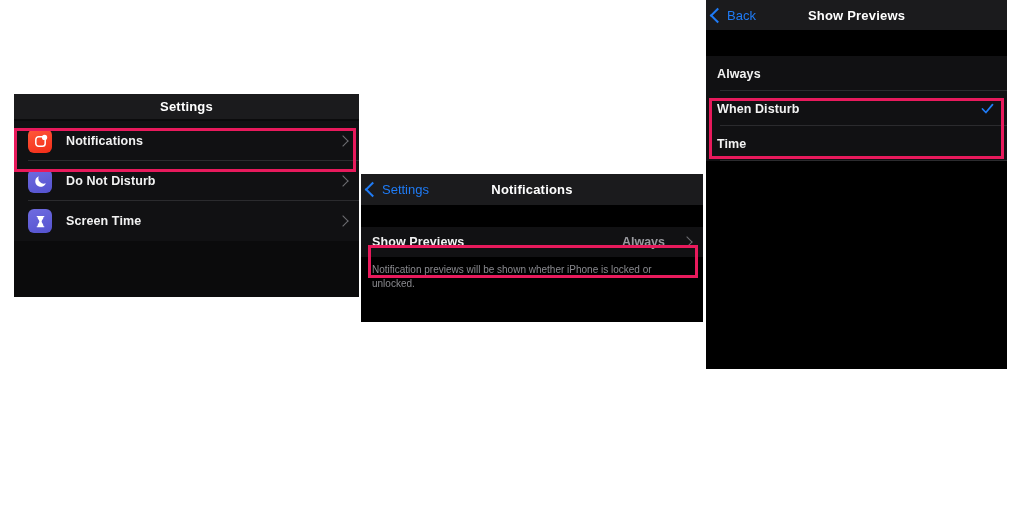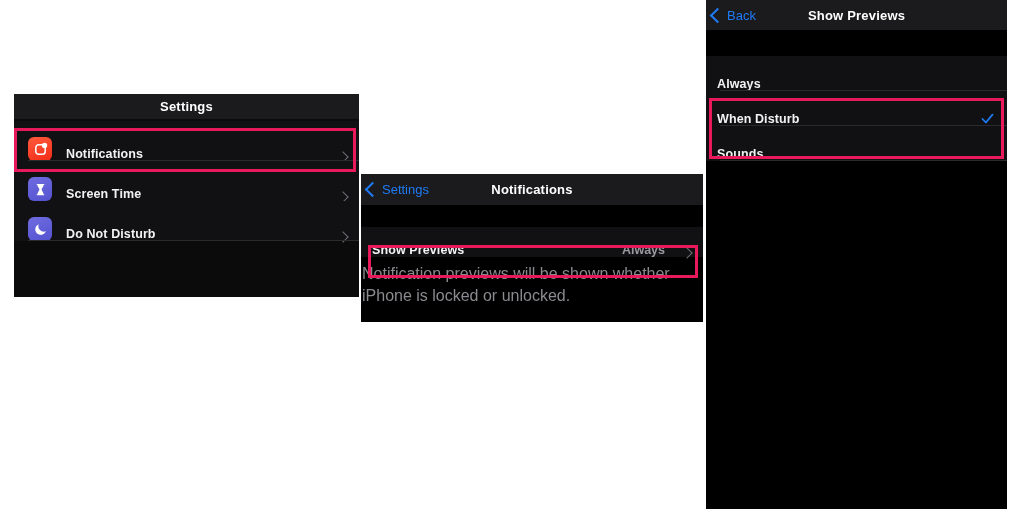--- a/index.html
+++ b/index.html
@@ -59,21 +59,21 @@
     margin-right: 4px;
     position: relative;
     top: 0px;
   }
   .nav-back-label { font-weight: normal; }
 
   
   .row {
     position: relative;
     display: flex;
-    align-items: flex-end;
+    align-items: center;
     background: #111113;
     box-sizing: border-box;
   }
   .row-sep::after {
     content: "";
     position: absolute;
     left: 14px;
     right: 0;
     bottom: 0;
     height: 1px;
@@ -126,24 +126,24 @@
   .hl {
     position: absolute;
     border: 3px solid #e81a5c;
     box-sizing: border-box;
     pointer-events: none;
     z-index: 20;
   }
 
   
   .footer-note {
-    font-size: 16px;
+    font-size: 10px;
     line-height: 1.35;
     color: #8a8a8f;
-    padding: 6px 11px 0 1px;
+    padding: 6px 11px 0 11px;
   }
 
   
   #screen-settings {
     left: 14px; top: 94px; width: 345px; height: 203px;
     background: #0b0b0c;
   }
   #screen-settings .navbar { height: 25px; background: #1b1b1d; }
   #screen-settings .list { margin-top: 2px; }
   #screen-settings .row { height: 40px; padding: 0 12px 0 14px; gap: 14px; }
@@ -152,21 +152,21 @@
   #screen-notifications {
     left: 361px; top: 174px; width: 342px; height: 148px;
     background: #000000;
   }
   #screen-notifications .navbar { height: 31px; }
   #screen-notifications .gap { height: 22px; background:#000; }
   #screen-notifications .row { height: 30px; padding: 0 12px 0 11px; gap: 10px; }
 
   
   #screen-previews {
-    left: 706px; top: 0px; width: 301px; height: 509px;
+    left: 706px; top: 0px; width: 301px; height: 369px;
     background: #8b5cf6;
   }
   #screen-previews .navbar { height: 30px; }
   #screen-previews .gap { height: 26px; background:#000; }
   #screen-previews .row { height: 35px; padding: 0 12px 0 11px; }
   #screen-previews .row-label { font-weight: bold; }
 
   .spacer-black { background:#000; }
 </style>
 </head>
@@ -186,42 +186,42 @@
           <rect x="4.5" y="4.5" width="15" height="15" rx="4.5" ry="4.5" fill="none" stroke="#ffffff" stroke-width="2.4"></rect>
           <circle cx="18.5" cy="5.5" r="4.2" fill="#ffffff"></circle>
         </svg>
       </span>
       <span class="row-label">Notifications</span>
       <span class="row-value"></span>
       <span class="chev-right"></span>
     </div>
 
 
+    <div class="row row-sep">
+      <span class="app-icon icon-dnd">
+        <svg width="15" height="15" viewBox="0 0 24 24" aria-hidden="true">
+          <path d="M20.5 14.8A8.6 8.6 0 019.3 3.6 8.7 8.7 0 1020.5 14.8z" fill="#ffffff"></path>
+        </svg>
+      </span>
+      <span class="row-label">Do Not Disturb</span>
+      <span class="row-value"></span>
+      <span class="chev-right"></span>
+    </div>
+
     <div class="row">
       <span class="app-icon icon-screentime">
         <svg width="15" height="15" viewBox="0 0 24 24" aria-hidden="true">
           <path d="M6 3h12v1.6h-1.2c0 3.4-3 4.9-3 7.4s3 4 3 7.4H18V21H6v-1.6h1.2c0-3.4 3-4.9 3-7.4s-3-4-3-7.4H6z" fill="#ffffff"></path>
         </svg>
       </span>
       <span class="row-label">Screen Time</span>
       <span class="row-value"></span>
       <span class="chev-right"></span>
     </div>
 
-    <div class="row row-sep">
-      <span class="app-icon icon-dnd">
-        <svg width="15" height="15" viewBox="0 0 24 24" aria-hidden="true">
-          <path d="M20.5 14.8A8.6 8.6 0 019.3 3.6 8.7 8.7 0 1020.5 14.8z" fill="#ffffff"></path>
-        </svg>
-      </span>
-      <span class="row-label">Do Not Disturb</span>
-      <span class="row-value"></span>
-      <span class="chev-right"></span>
-    </div>
-
   </div>
 </div>
 
 <div class="hl" style="left:14px; top:128px; width:342px; height:44px;"></div>
 
 <div class="screen" id="screen-notifications">
 
   <div class="navbar">
     <span class="nav-back">
       <span class="chev-back"></span>
@@ -263,20 +263,20 @@
   <div class="row row-sep">
     <span class="row-label">When Disturb</span>
     <span class="checkmark">
       <svg width="15" height="15" viewBox="0 0 24 24" aria-hidden="true">
         <path d="M4 12.8l5.4 5.6L20 5.8" fill="none" stroke="#1f7bf5" stroke-width="2.8" stroke-linecap="round" stroke-linejoin="round"></path>
       </svg>
     </span>
   </div>
 
   <div class="row row-sep">
-    <span class="row-label">Sounds</span>
+    <span class="row-label">Time</span>
   </div>
 
   <div class="spacer-black" style="height:100%;"></div>
 
 </div>
 
 <div class="hl" style="left:709px; top:98px; width:295px; height:61px;"></div>
 
 </body></html>

